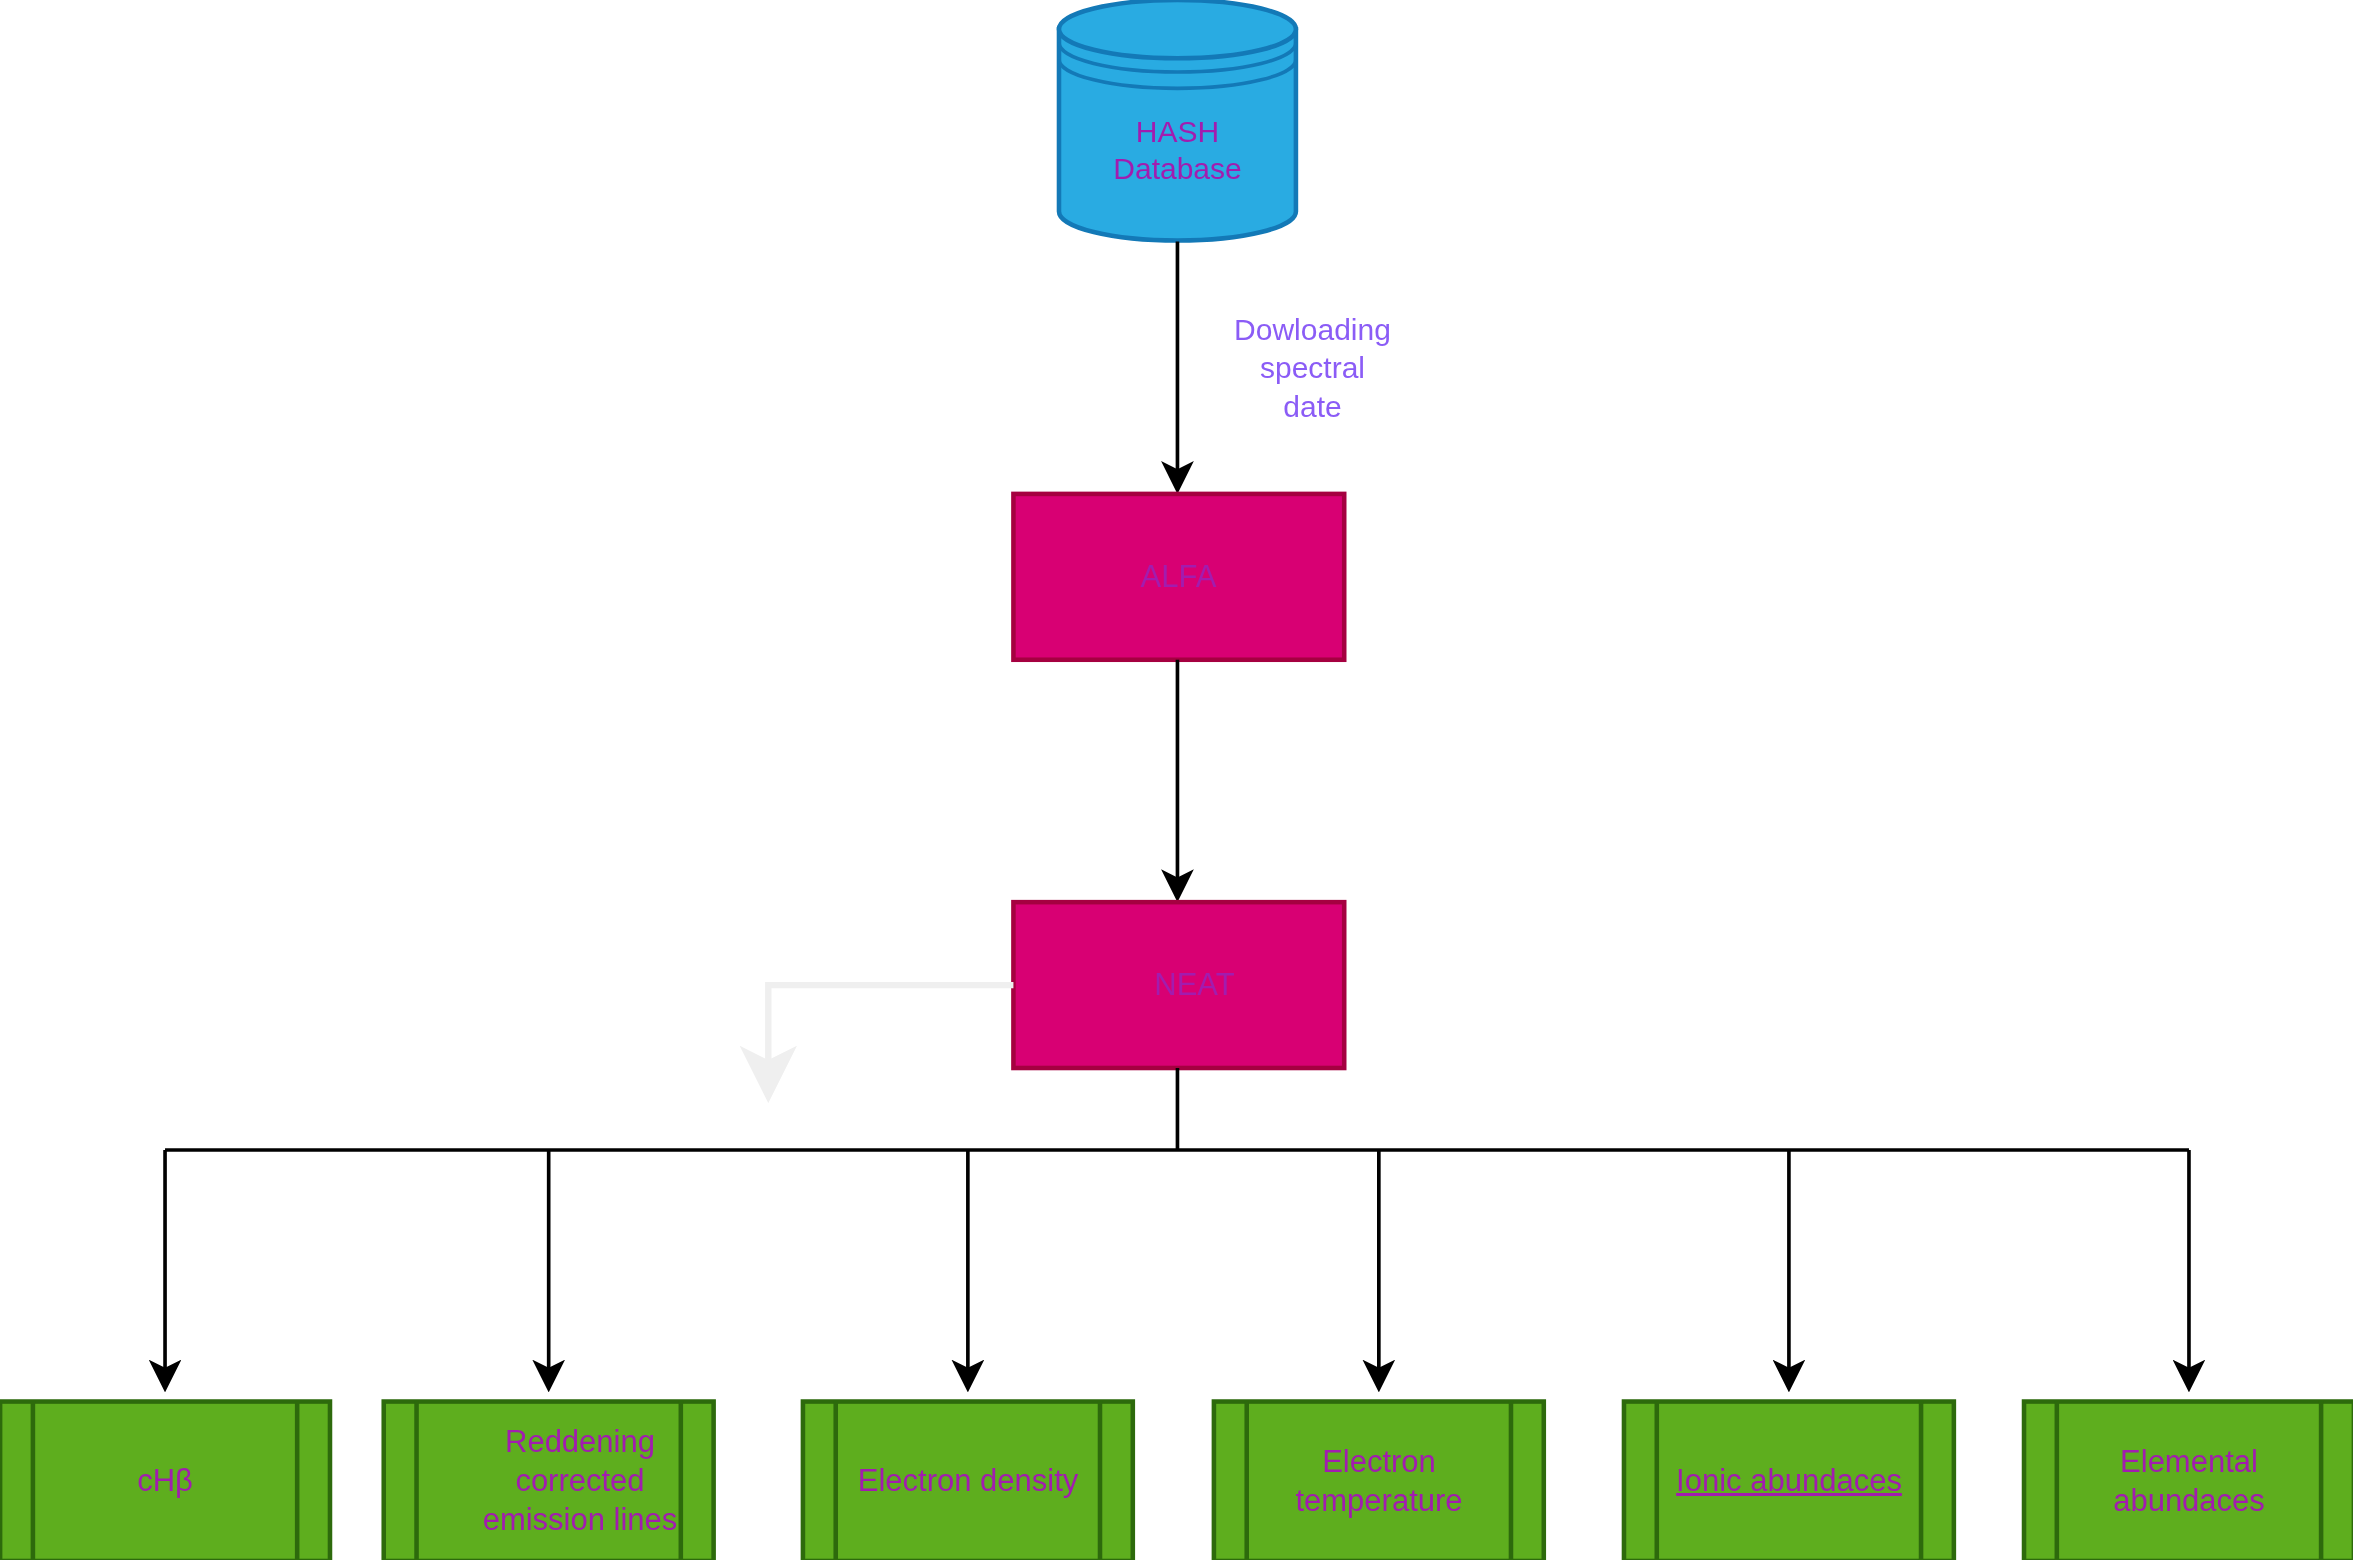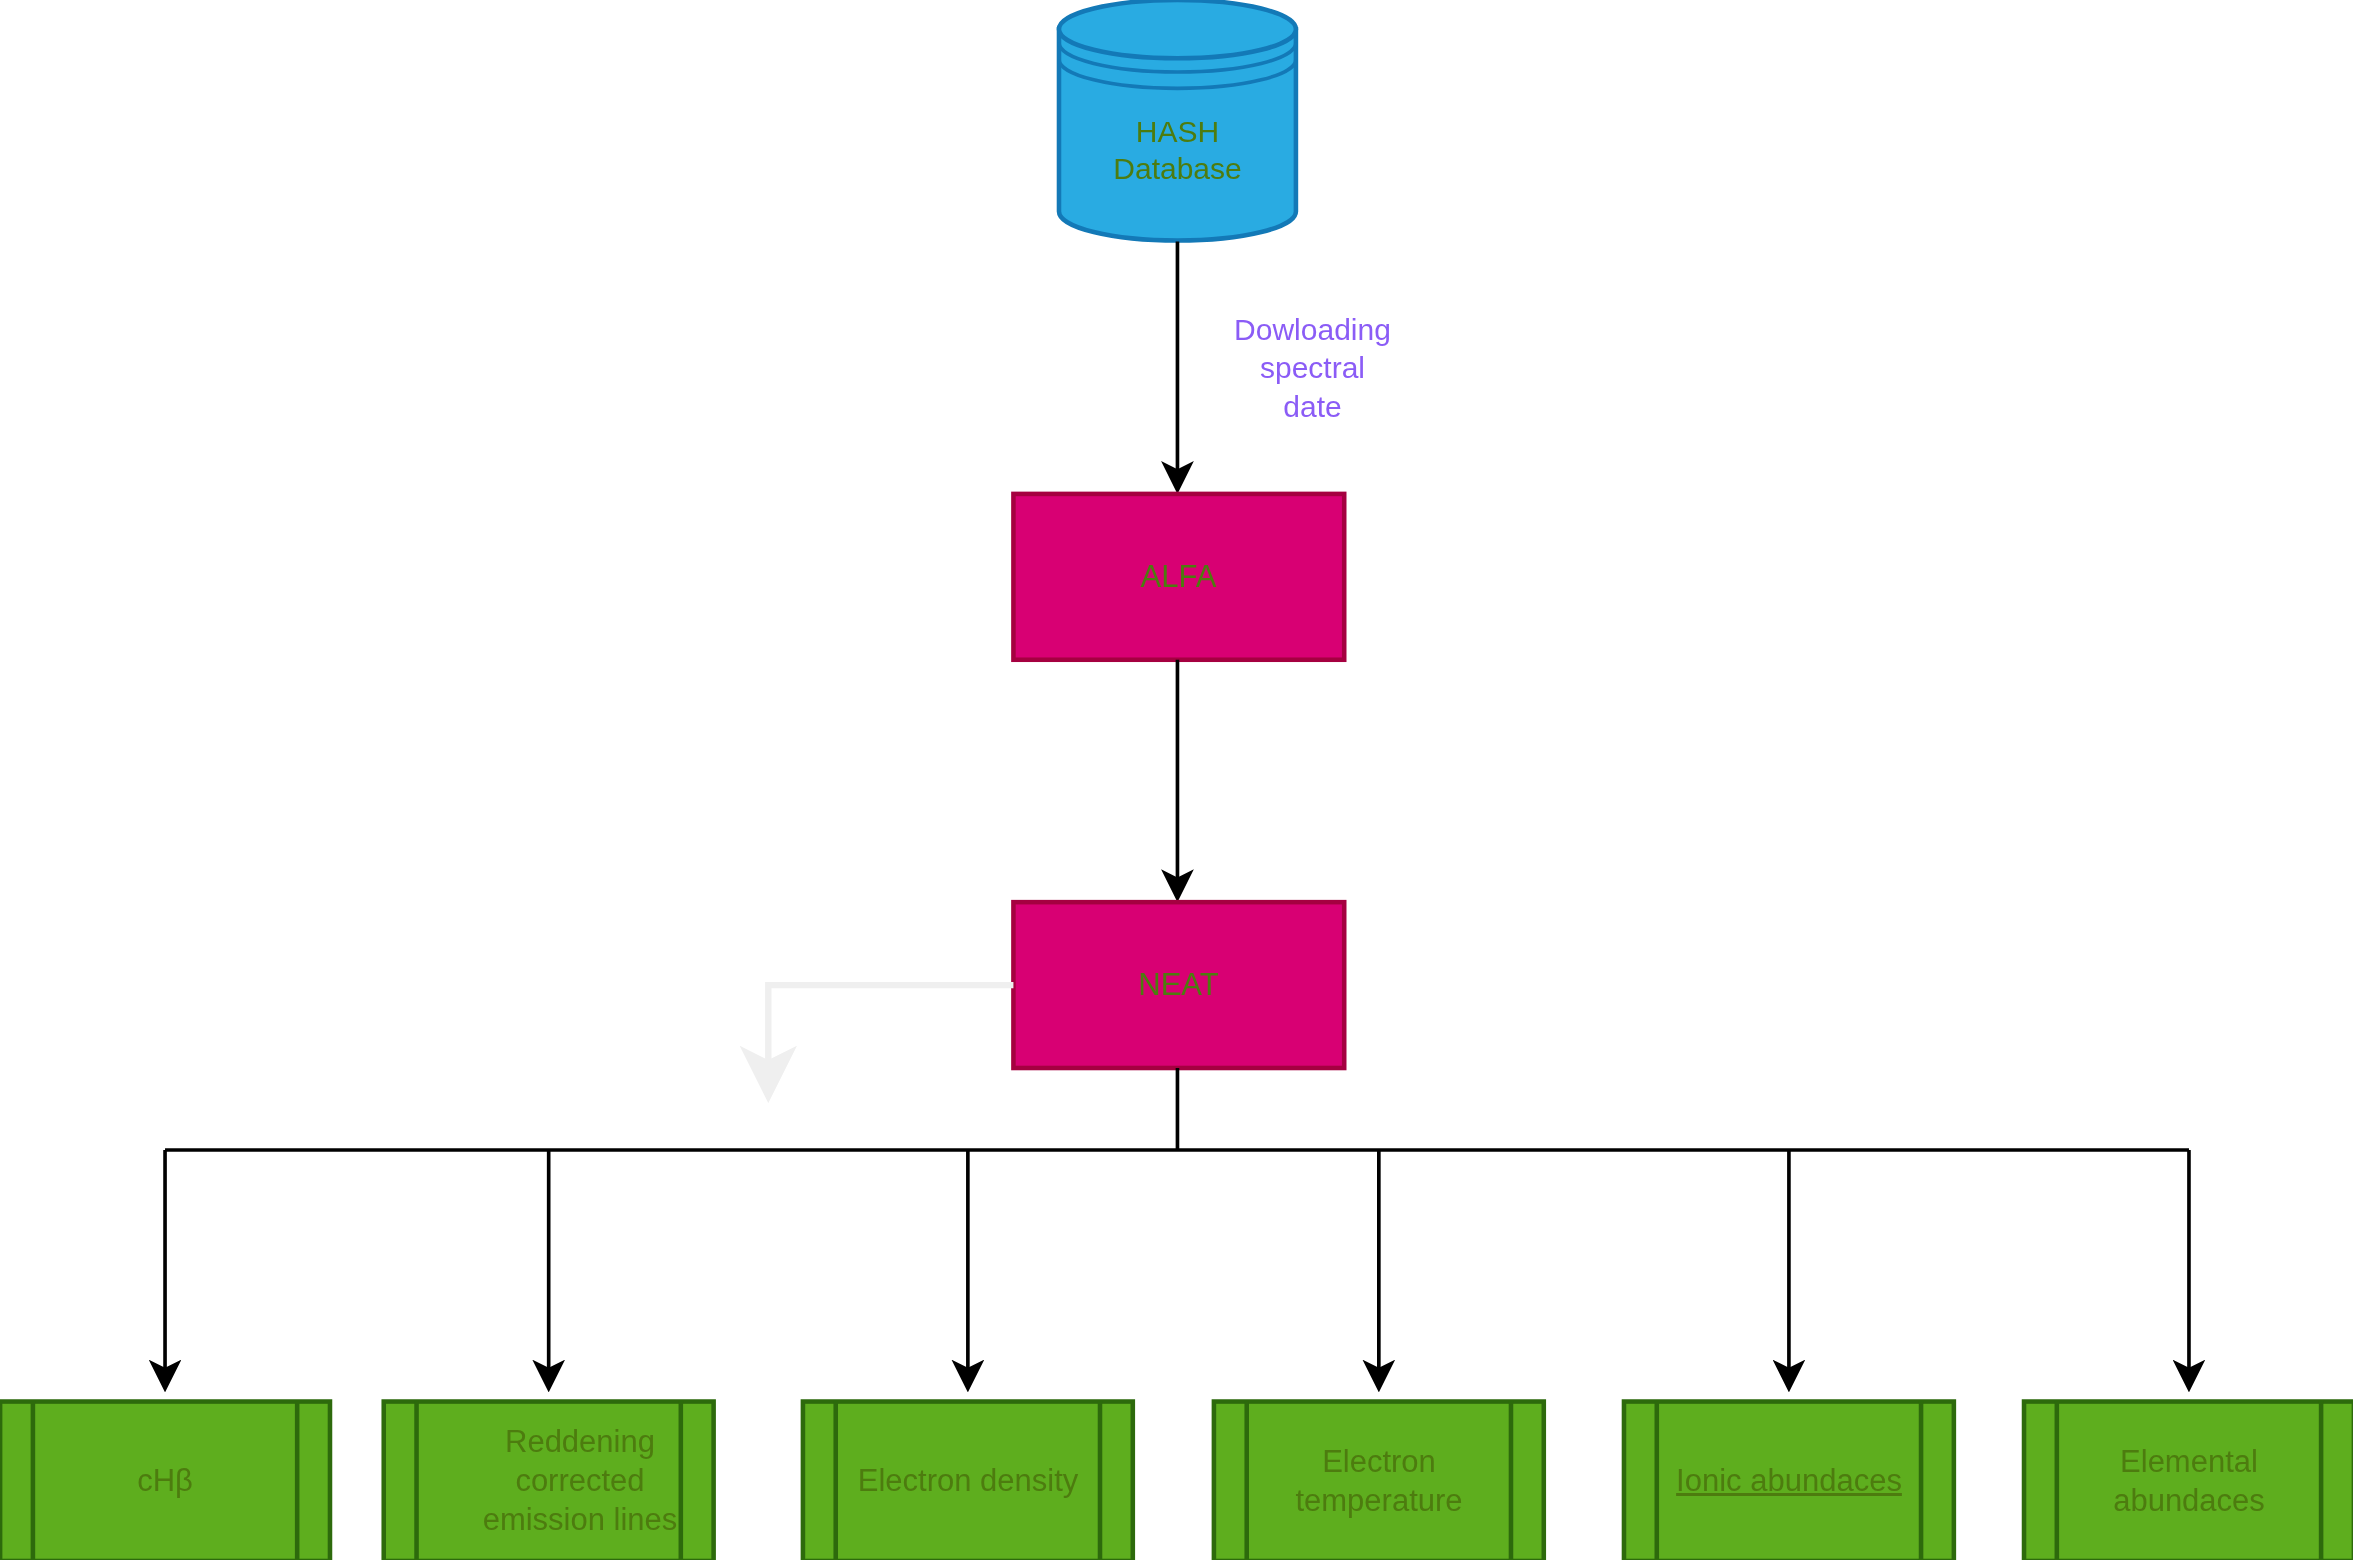--- a/index.html
+++ b/index.html
@@ -23,21 +23,21 @@
     left: 0;
     width: 2354px;
     height: 1561px;
   }
   .node-label {
     position: absolute;
     display: flex;
     align-items: center;
     justify-content: center;
     text-align: center;
-    color: #4d7c0f;
+    color: #a21caf;
     font-size: 31px;
     line-height: 1.25;
     pointer-events: none;
     white-space: pre-line;
   }
   .edge-label {
     position: absolute;
     text-align: center;
     color: #8b5cf6;
     font-size: 30px;
@@ -124,21 +124,21 @@
         <line x1="2547" y1="1538" x2="2547" y2="1713" stroke="#2D6A0C" stroke-width="5"></line>
       </g>
     </g>
   </svg>
 
   <div class="node-label db-label" style="left:1059px; top:109px; width:237px; height:82px;">HASH
 Database</div>
 
   <div class="node-label" style="left:1013px; top:494px; width:331px; height:166px;">ALFA</div>
 
-  <div class="node-label" style="left:1013px; top:902px; width:331px; height:166px;">NEAT</div>
+  <div class="node-label" style="left:1013px; top:902px; width:331px; height:166px;padding-left:16px;">NEAT</div>
 
   <div class="edge-label" style="left:1194px; top:311px; width:237px;">Dowloading
 spectral
 date</div>
 
 
   <div class="node-label" style="left:33px; top:1402px; width:264px; height:159px;">cHβ</div>
 
   <div class="node-label" style="left:416px; top:1402px; width:264px; height:159px;margin-left:32px;">Reddening
 corrected

